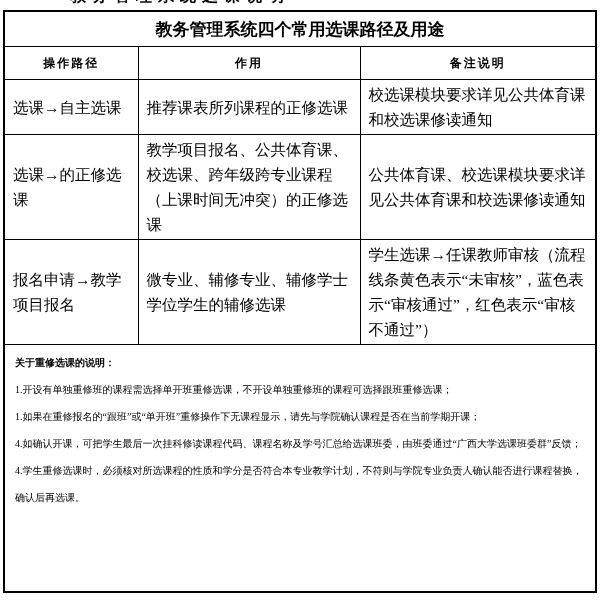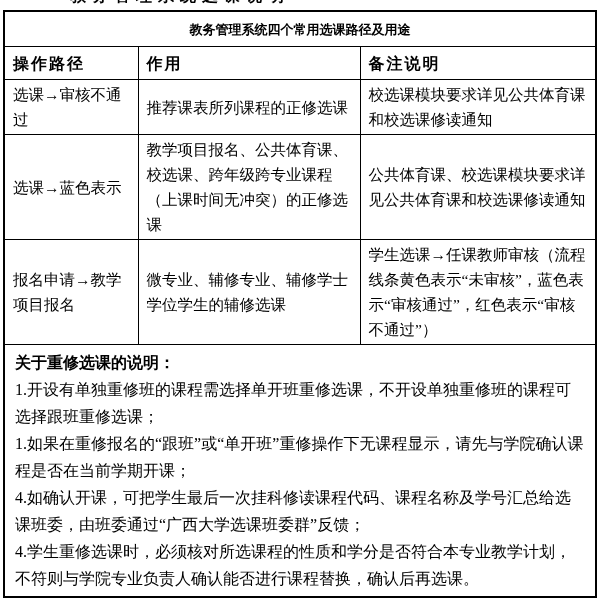--- a/index.html
+++ b/index.html
@@ -56,41 +56,42 @@
     vertical-align: middle;
     word-break: break-all;
   }
   .col-path  { width: 134px; }
   .col-func  { width: 222px; }
   .col-note  { width: auto;  }
   .title-cell {
     height: 30px;
     text-align: center;
     font-weight: bold;
-    font-size: 13px;
+    font-size: 17px;
   }
   .header-cell {
     height: 28px;
+    text-align: center;
     font-weight: bold;
-    font-size: 16px;
+    font-size: 12px;
     letter-spacing: 2px;
   }
   .row-1 td { height: 49px; }
   .row-2 td { height: 76px; }
   .row-3 td { height: 54px; }
   .row-4 td { height: 99px; margin-top: 6px; }
   .notes-cell {
     height: 238px;
     vertical-align: top;
     padding: 4px 10px;
   }
   .notes-cell p {
     margin: 0;
     line-height: 27px;
-    font-size: 16px;
+    font-size: 10px;
   }
   .notes-heading {
     font-weight: bold;
   }
 </style>
 </head>
 <body>
 
 <div class="page">
 
@@ -107,26 +108,26 @@
     <tbody>
       <tr>
         <td class="title-cell" colspan="3">教务管理系统四个常用选课路径及用途</td>
       </tr>
       <tr>
         <td class="header-cell">操作路径</td>
         <td class="header-cell">作用</td>
         <td class="header-cell">备注说明</td>
       </tr>
       <tr class="row-1">
-        <td>选课→审核不通过</td>
+        <td>选课→自主选课</td>
         <td>推荐课表所列课程的正修选课</td>
         <td>校选课模块要求详见公共体育课和校选课修读通知</td>
       </tr>
       <tr class="row-2">
-        <td>选课→蓝色表示</td>
+        <td>选课→的正修选课</td>
         <td>教学项目报名、公共体育课、校选课、跨年级跨专业课程（上课时间无冲突）的正修选课</td>
         <td>公共体育课、校选课模块要求详见公共体育课和校选课修读通知</td>
       </tr>
       <tr class="row-4">
         <td>报名申请→教学项目报名</td>
         <td>微专业、辅修专业、辅修学士学位学生的辅修选课</td>
         <td>学生选课→任课教师审核（流程线条黄色表示“未审核”，蓝色表示“审核通过”，红色表示“审核不通过”）</td>
       </tr>
       <tr>
         <td class="notes-cell" colspan="3">

